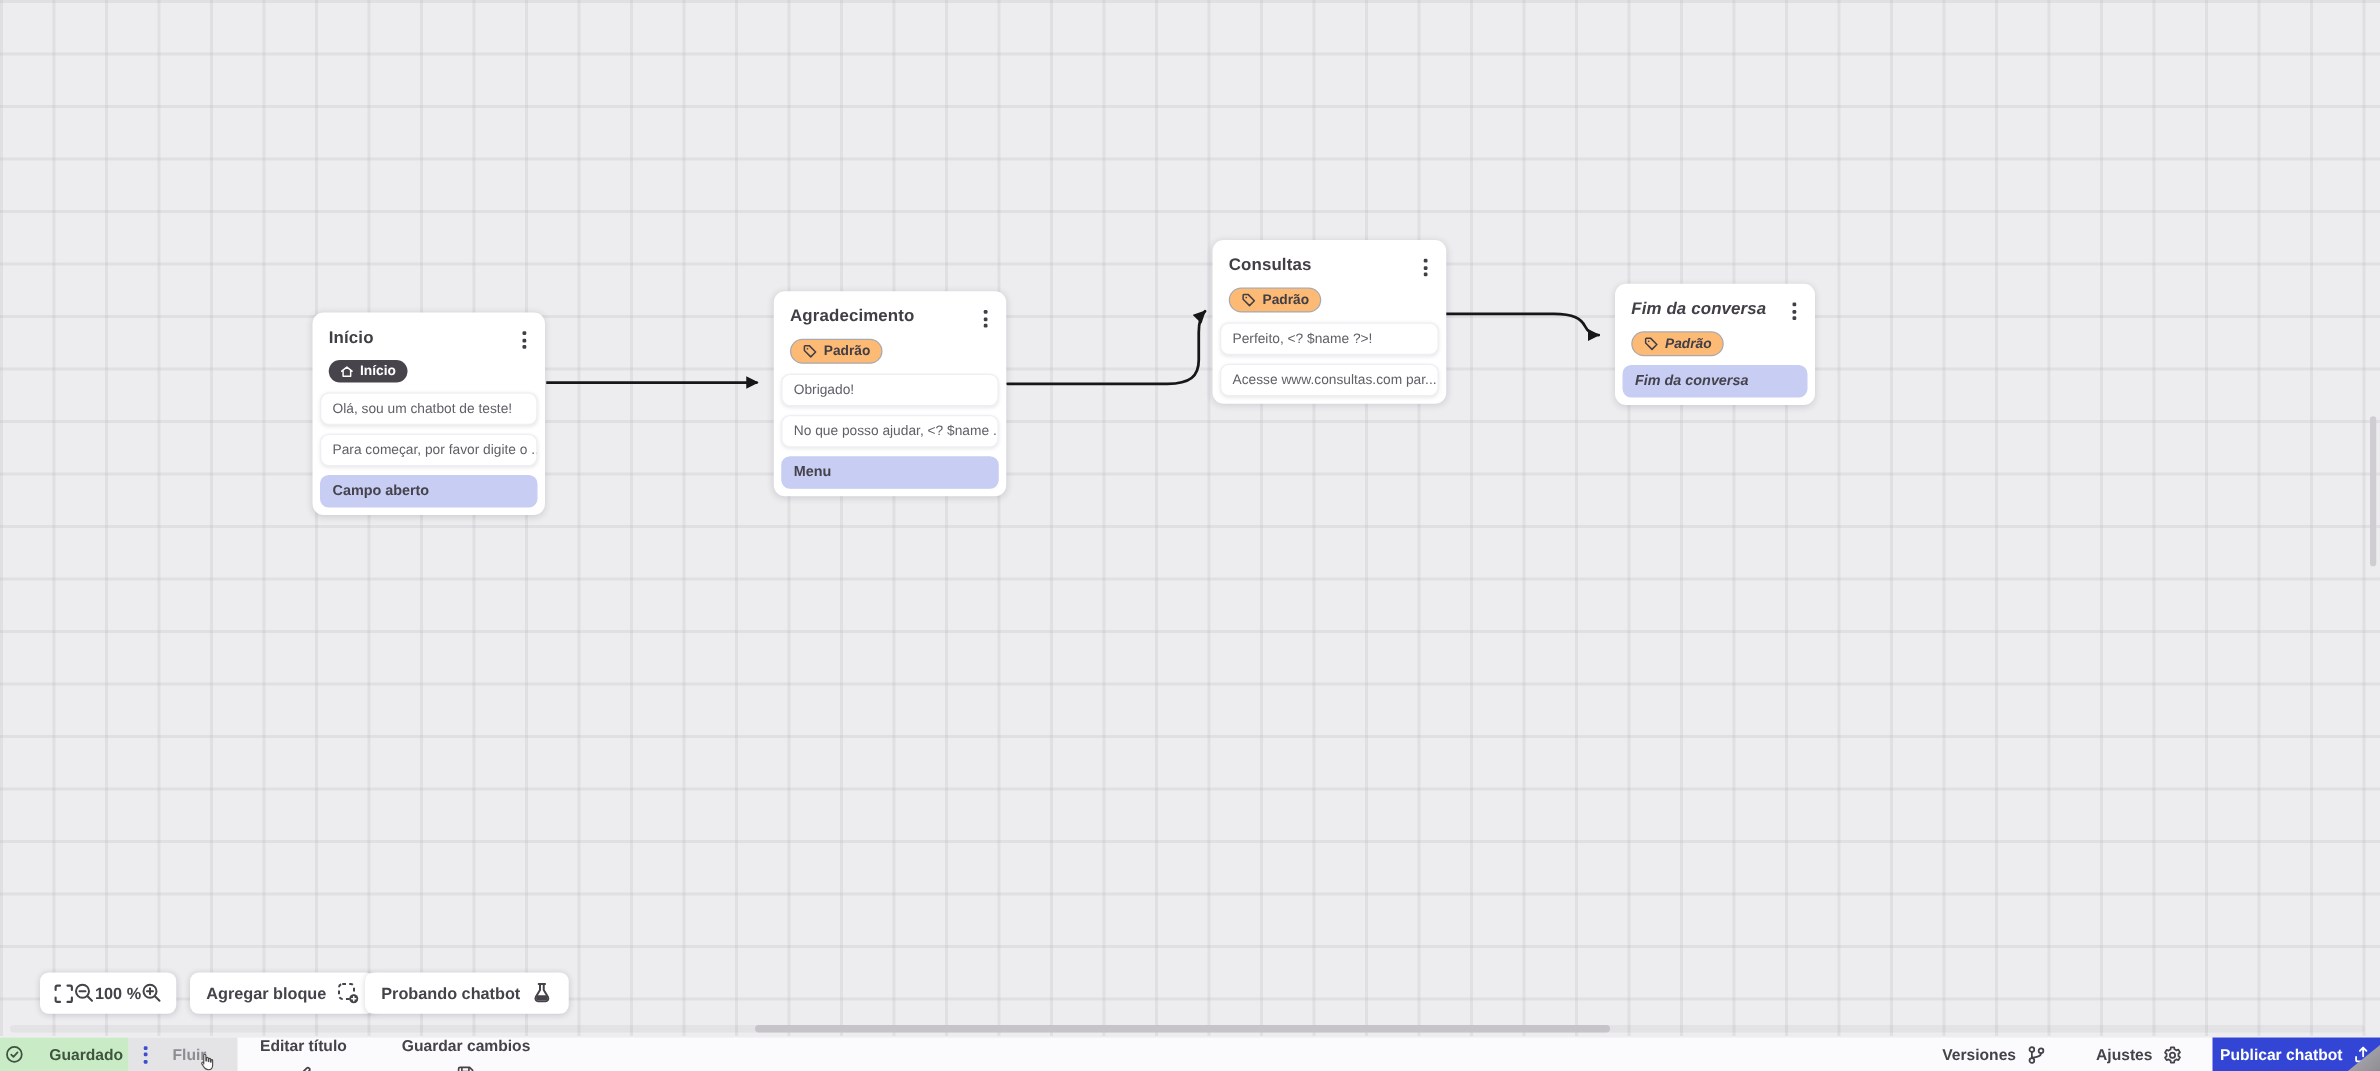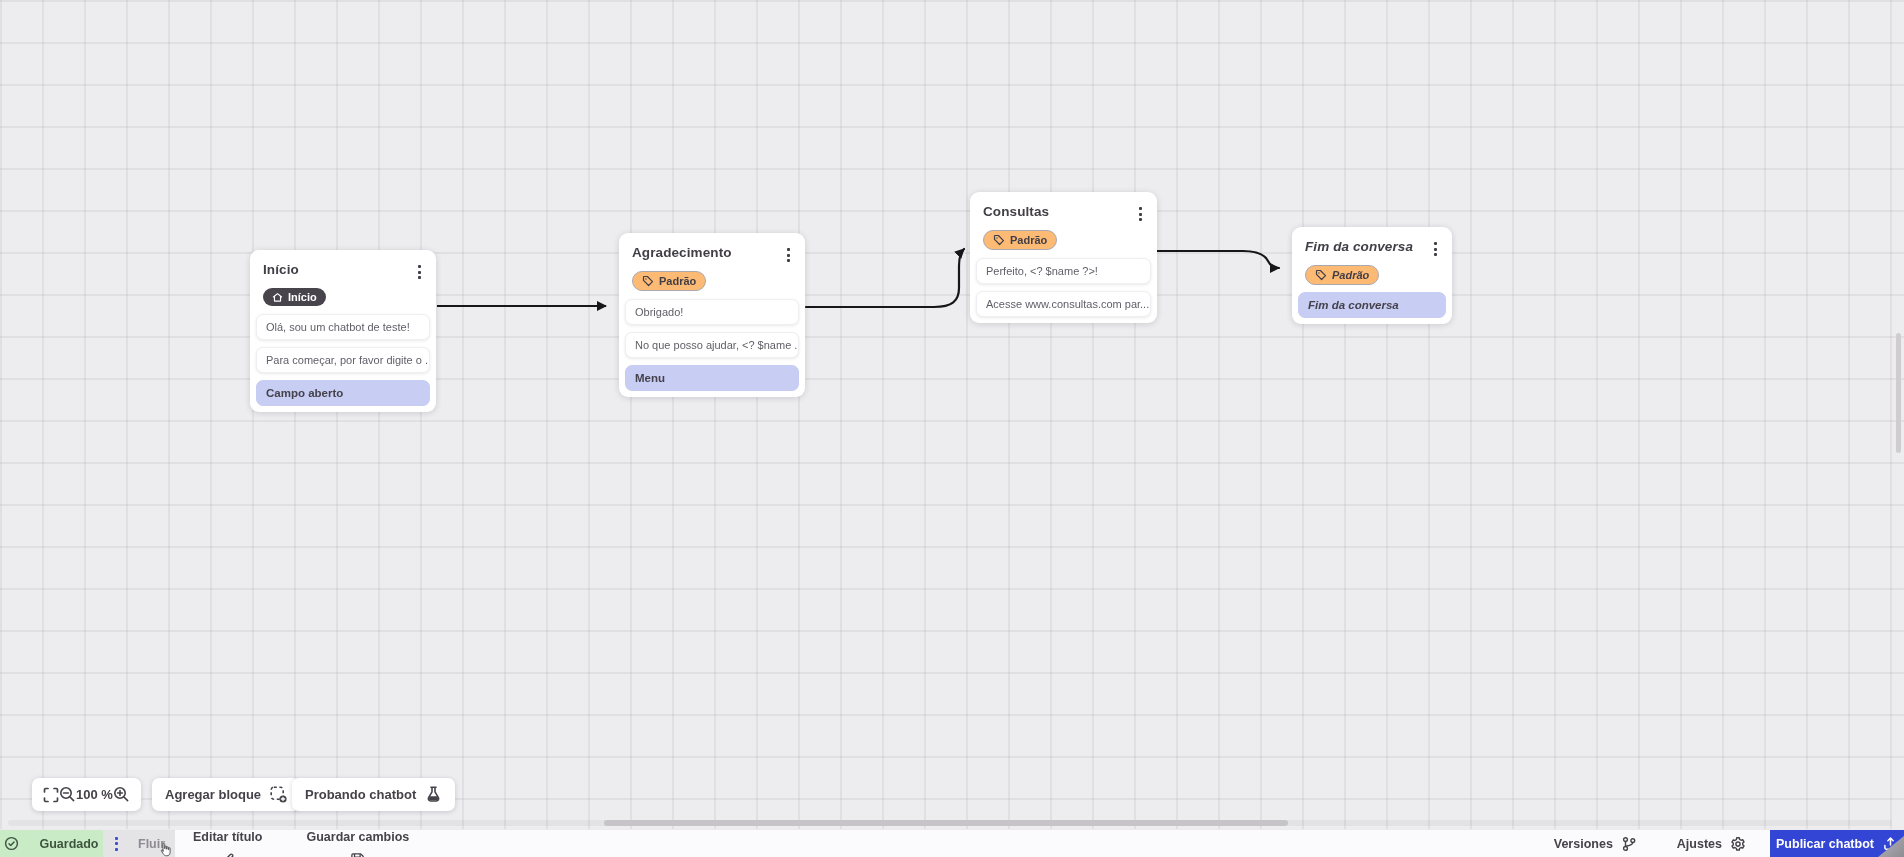--- a/index.html
+++ b/index.html
@@ -63,21 +63,21 @@
   .hscroll-thumb { position:absolute; left:604px; top:820px; width:684px; height:6px; border-radius:3px; background:#c6c4c9; cursor:pointer; }
   .vscroll-thumb { position:absolute; left:1896px; top:333px; width:5px; height:120px; border-radius:3px; background:#cfcdd2; cursor:pointer; }
 
   
   .statusbar {
     position:absolute; left:0; right:0; bottom:0; height:28px; background:#fbfafc;
     border-top:1px solid #eceaee; display:flex; align-items:stretch;
     font-size:12.5px; color:#45424a; font-weight:700;
   }
   .saved { width:103px; background:#c9ecc6; color:#3e543f; display:flex; align-items:center; justify-content:center; gap:20px; }
-  .flowtab { width:72px; background:#e4e3e6; display:flex; align-items:center; padding-left:12px; gap:20px; color:#8e8b93; cursor:pointer; }
+  .flowtab { width:87px; background:#e4e3e6; display:flex; align-items:center; padding-left:12px; gap:20px; color:#8e8b93; cursor:pointer; }
   .bluekebab { display:flex; flex-direction:column; gap:2.5px; cursor:pointer; }
   .bluekebab i { width:3px; height:3px; border-radius:1px; background:#3d4ed0; display:block; }
   .bar-item { display:flex; align-items:center; gap:8px; cursor:pointer; }
   #edit-title { margin-left:18px;flex-direction:column; }
   #save-changes { margin-left:44px;flex-direction:column; }
   .spacer { flex:1; }
   #versions { }
   #settings { margin-left:40px; }
   .publish {
     margin-left:24px; width:134px; background:#3345d5; color:#fff; display:flex;

